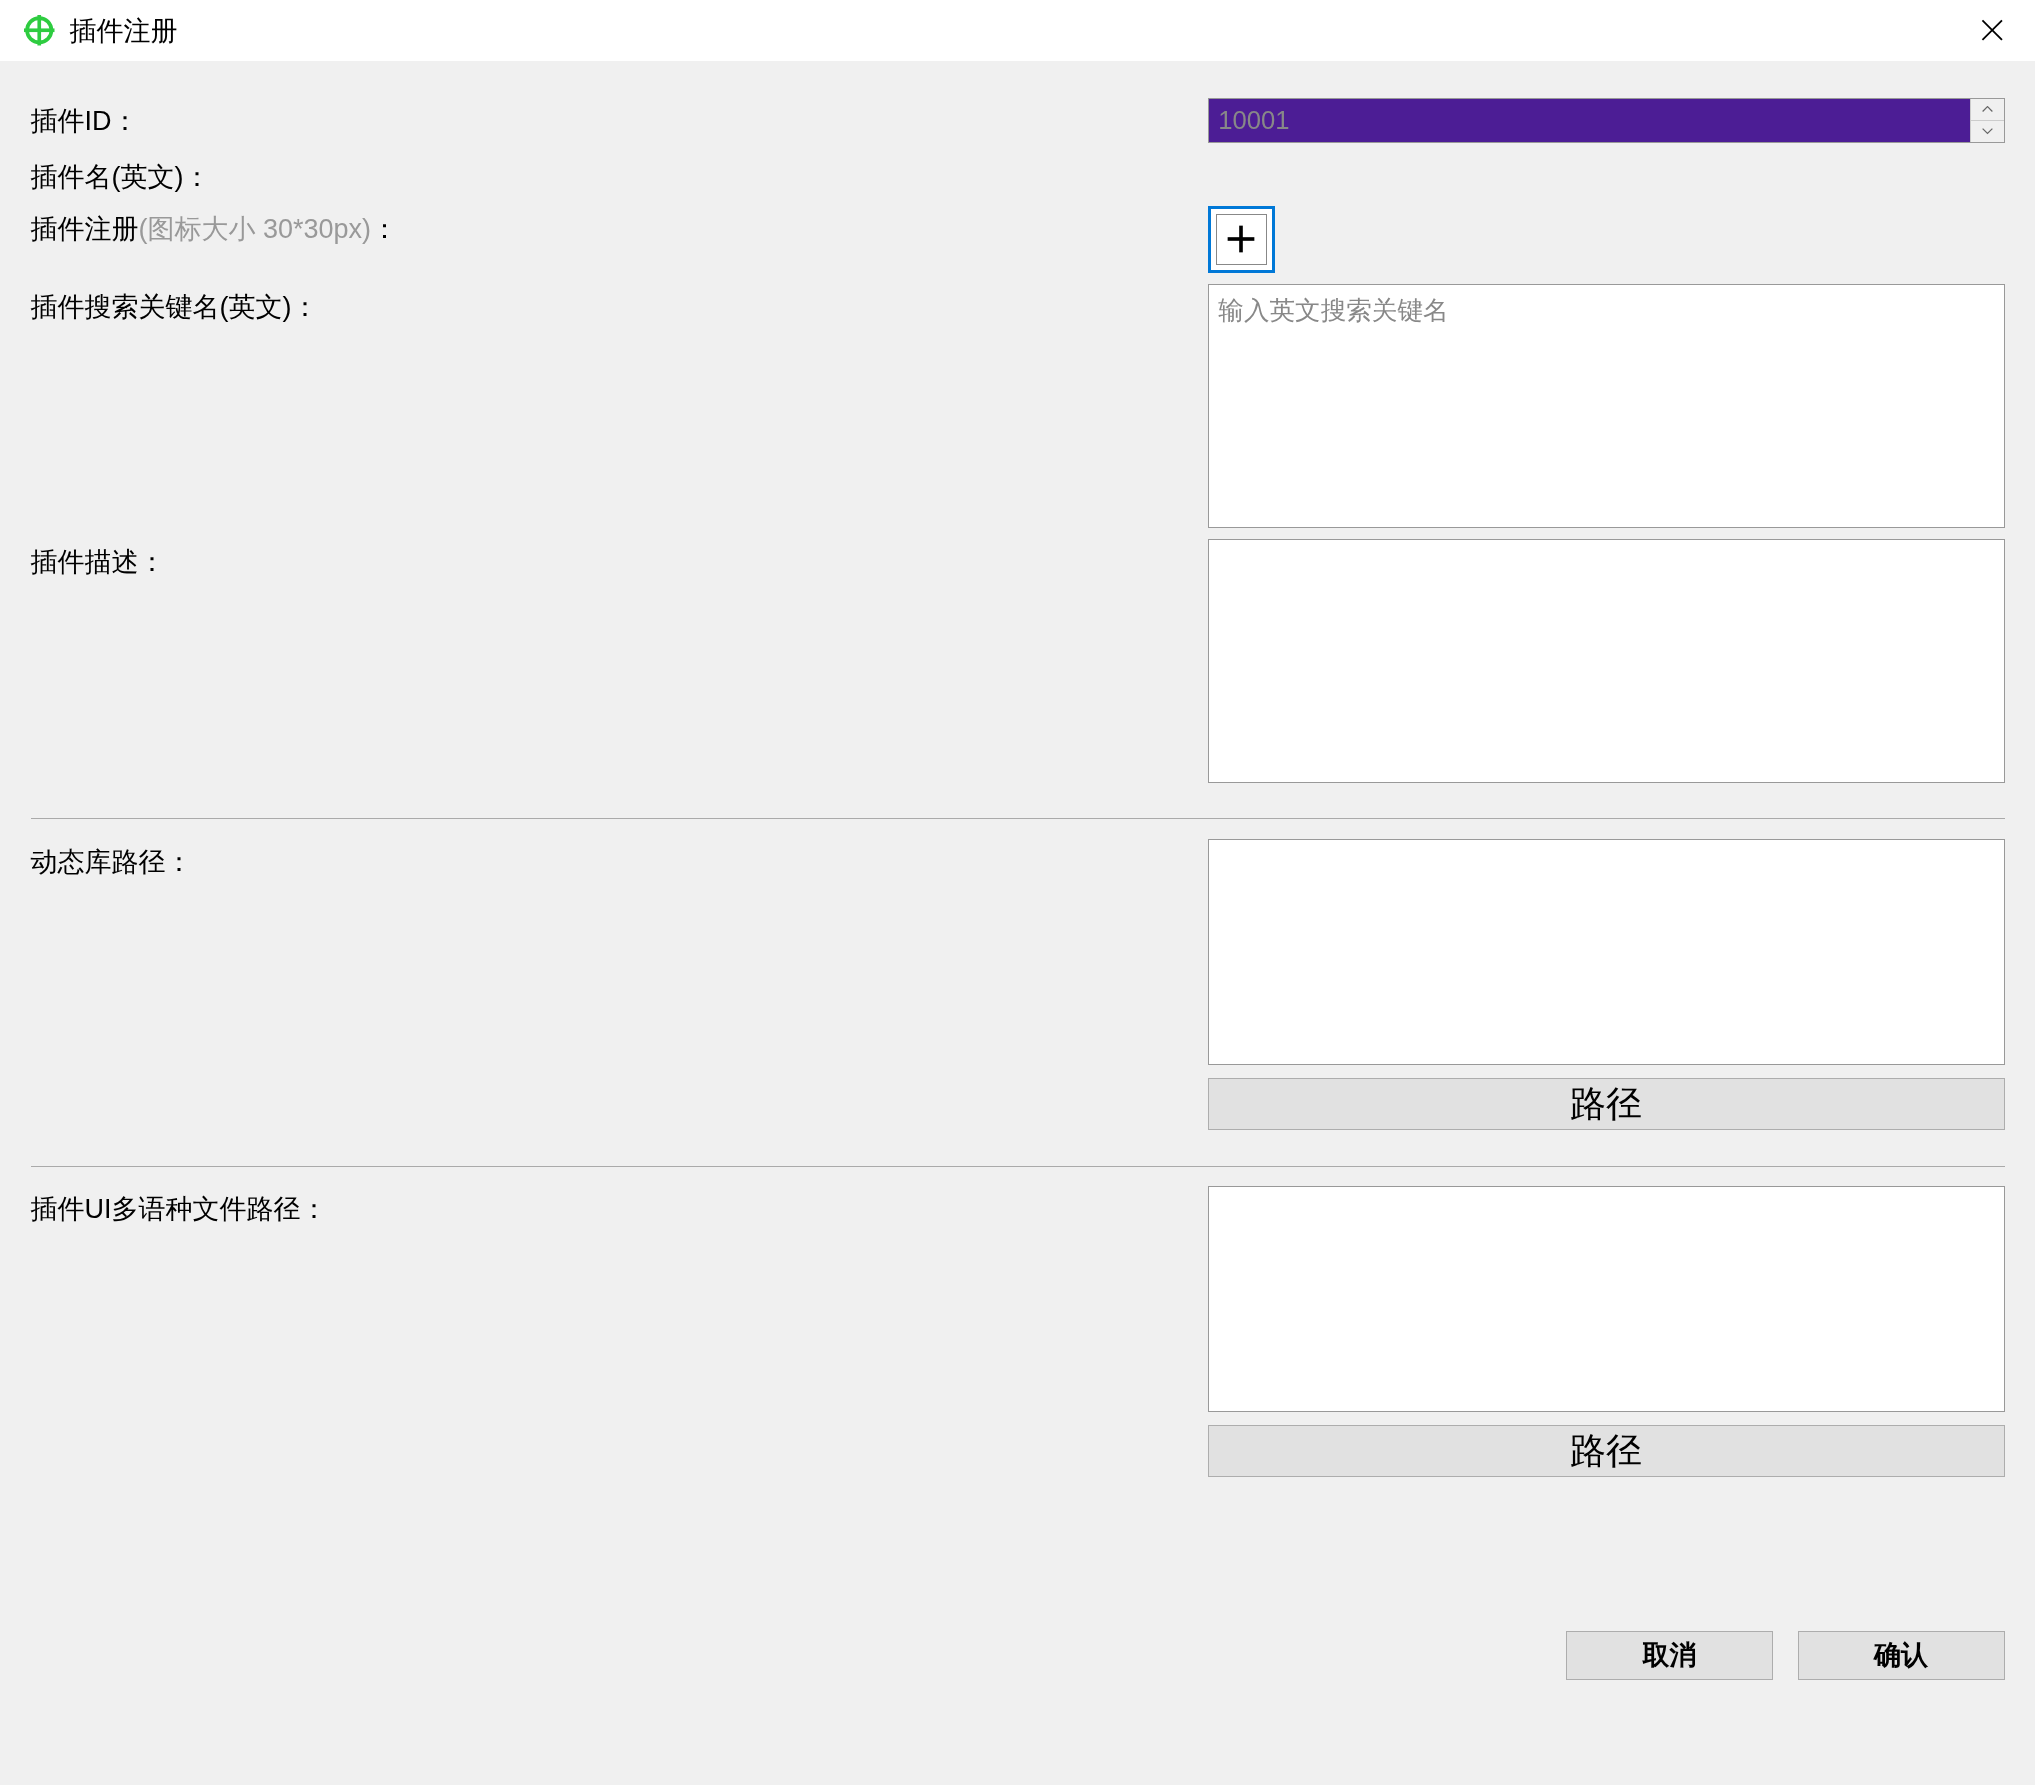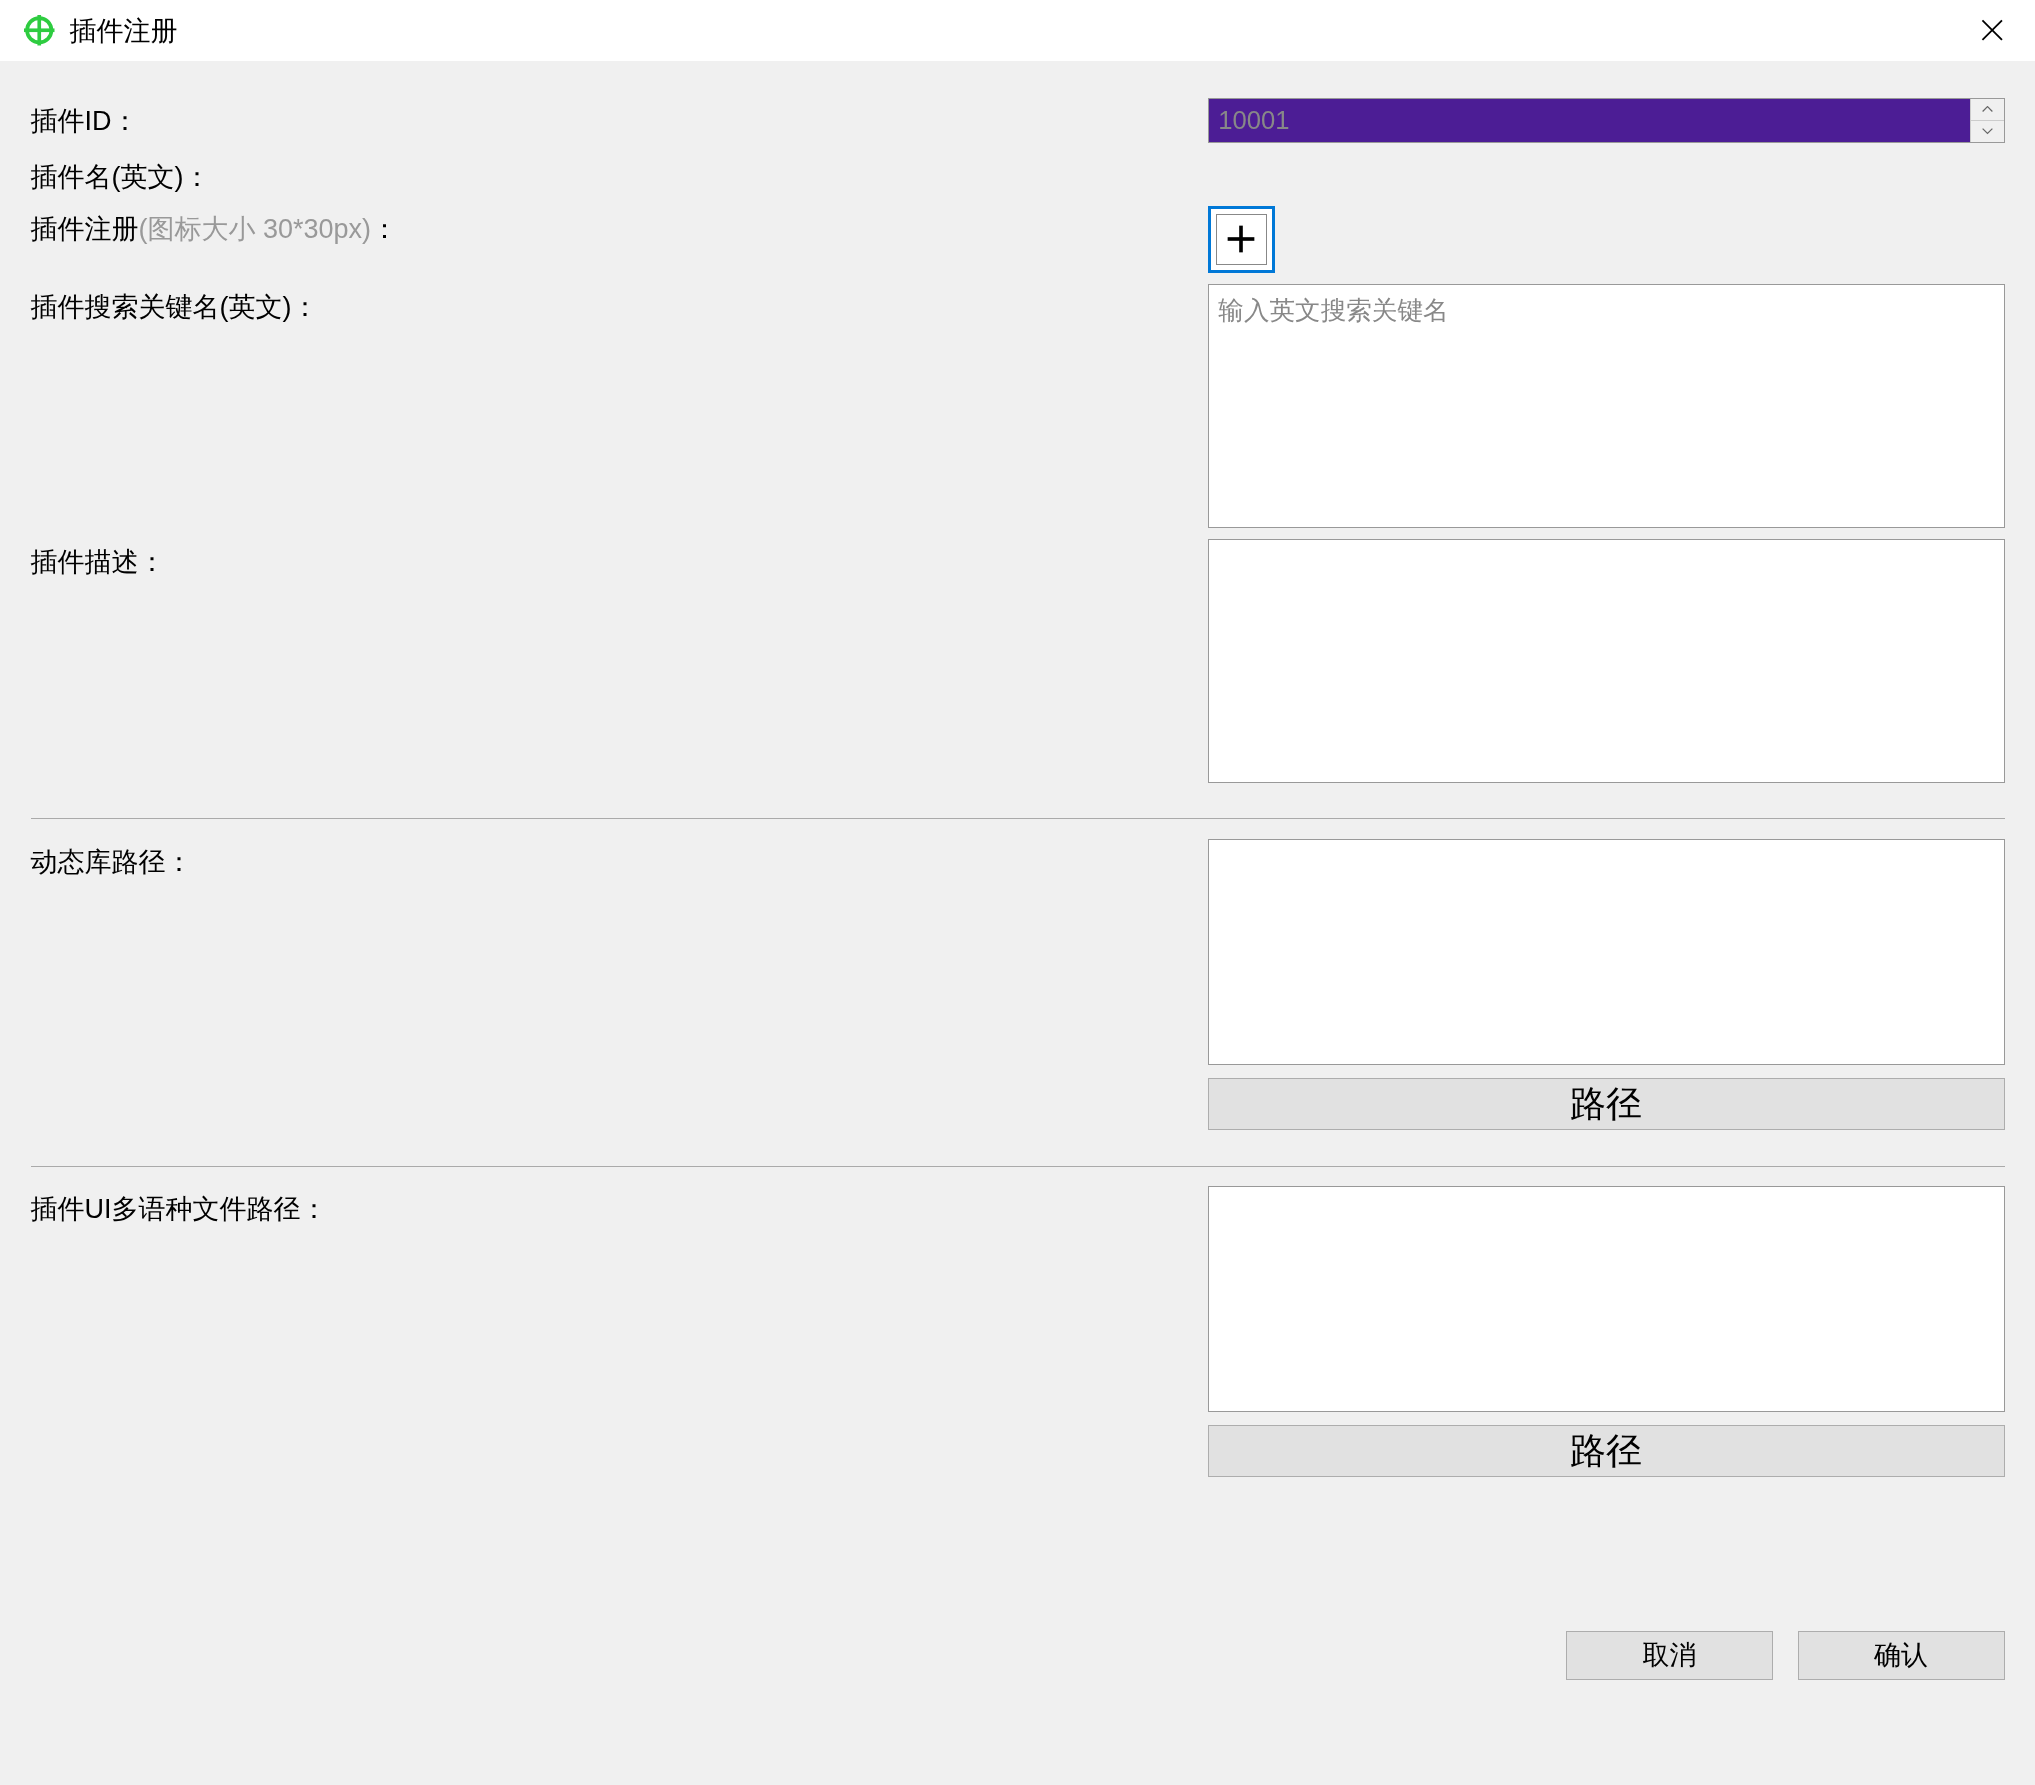--- a/index.html
+++ b/index.html
@@ -168,20 +168,21 @@
       padding: 17px 30.5px 24.4px 0;
     }
     .footer-btn {
       width: 207px;
       height: 49px;
       background: #e1e1e1;
       border: 1.2px solid #adadad;
       font-size: 27px;
       cursor: pointer;
       font-family: inherit;
+      font-weight: bold;
     }
   </style>
 </head>
 <body>
 
 <div class="window">
 
   <div class="titlebar">
     <span class="titlebar-icon">
       <svg viewBox="0 0 50 50">

